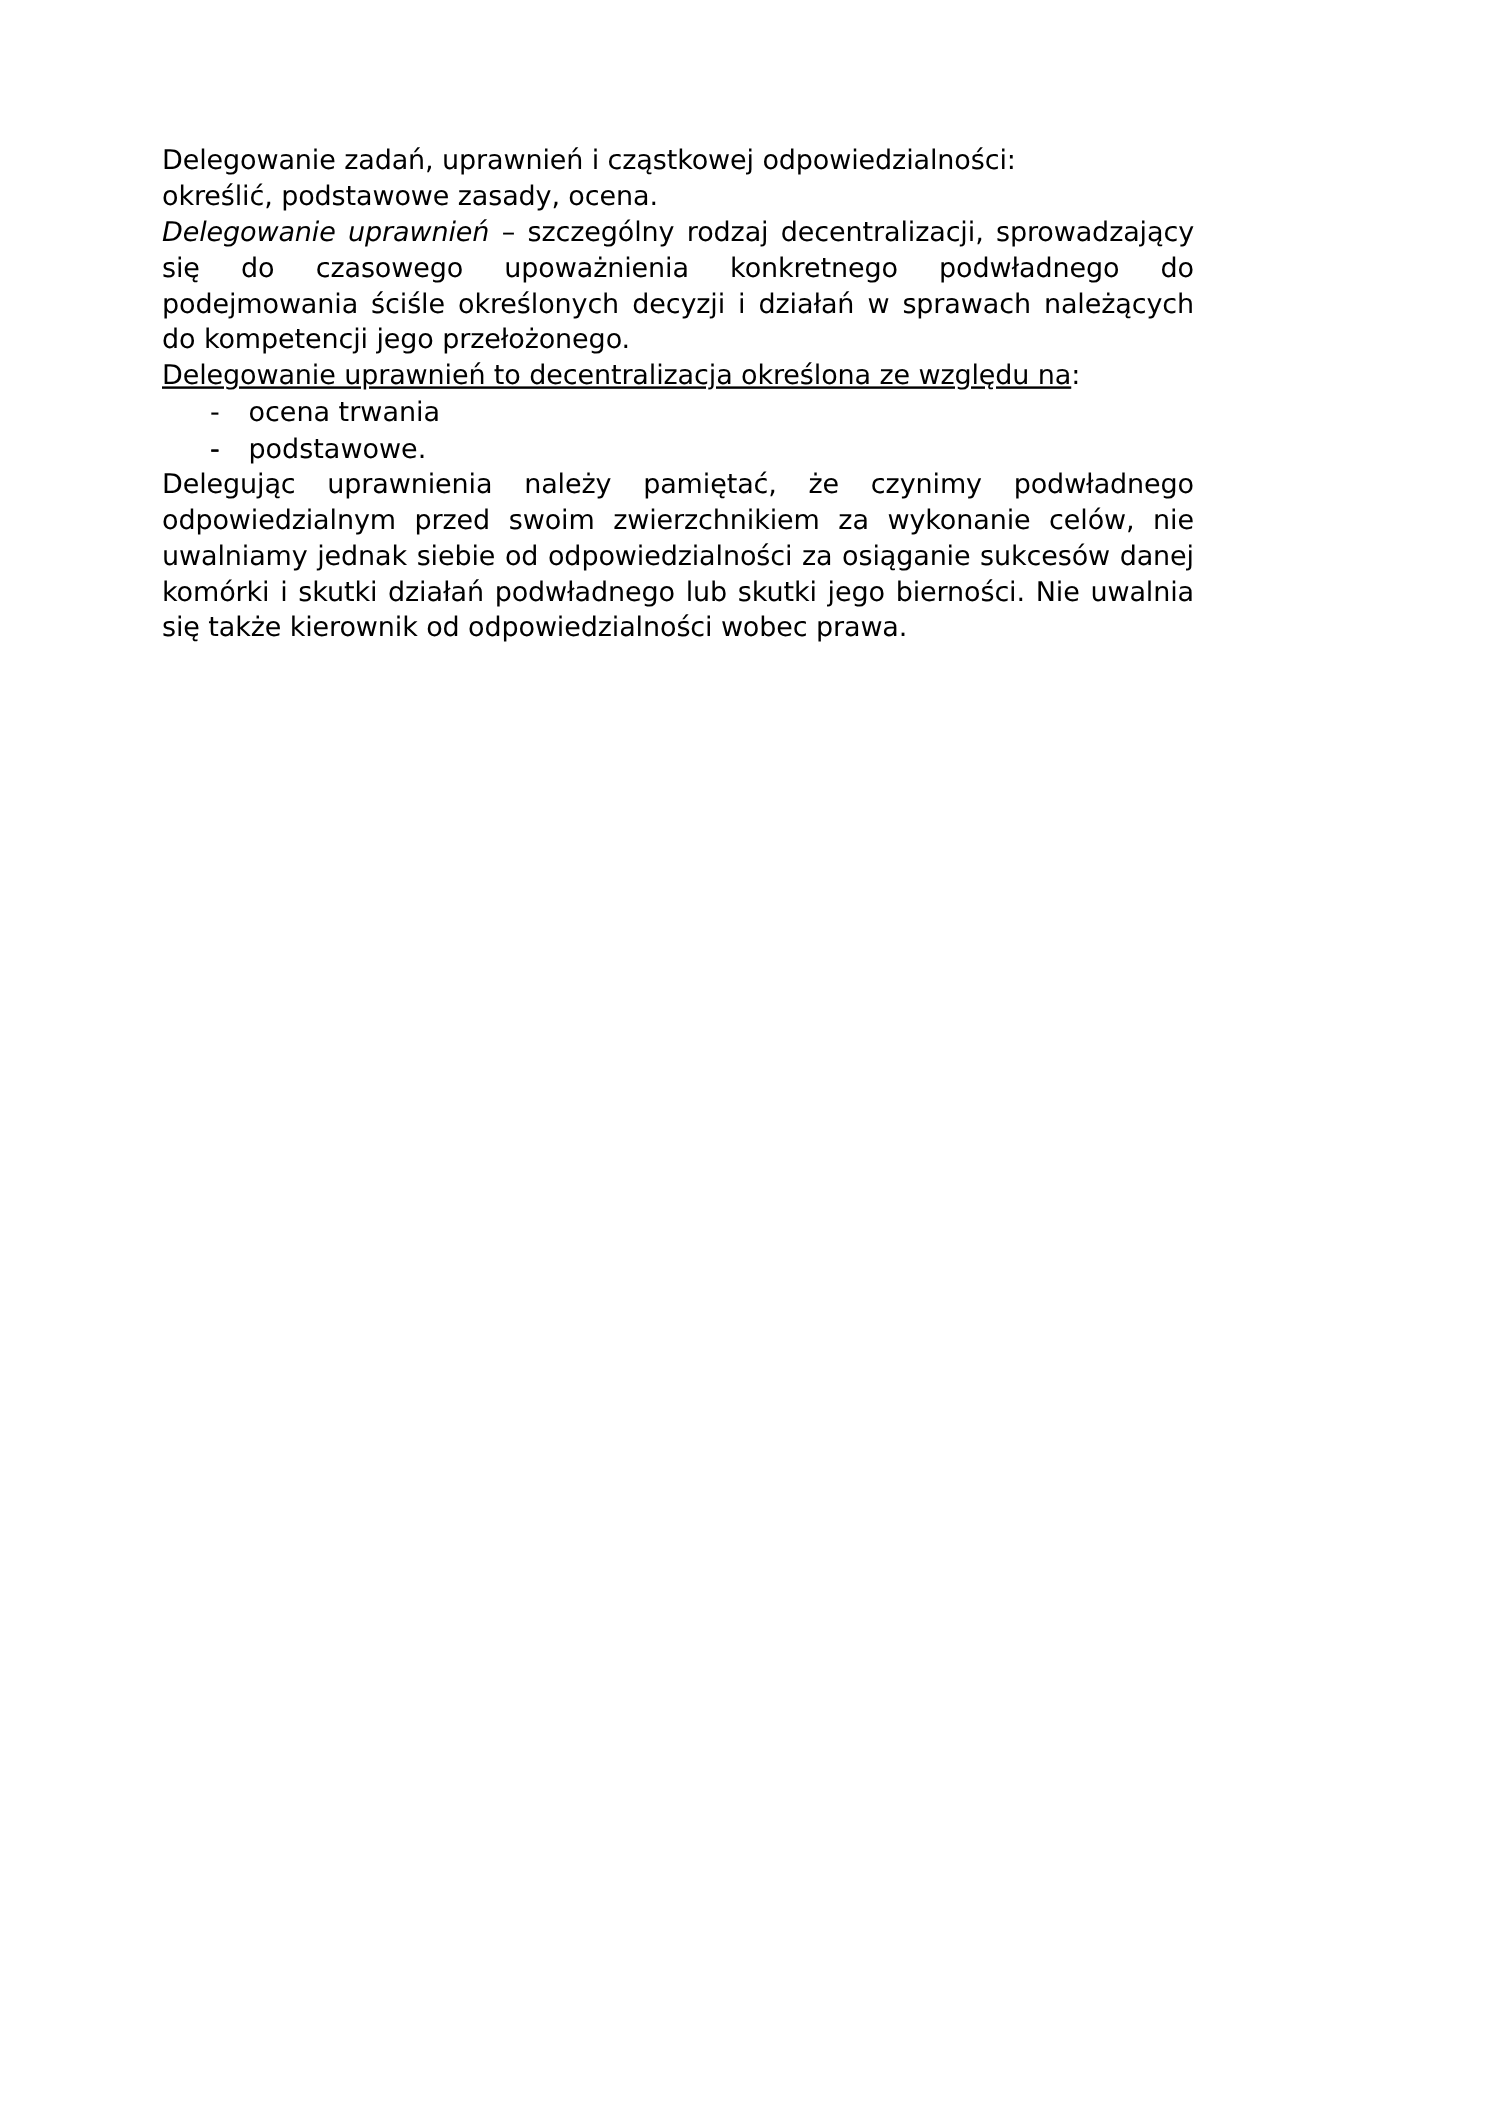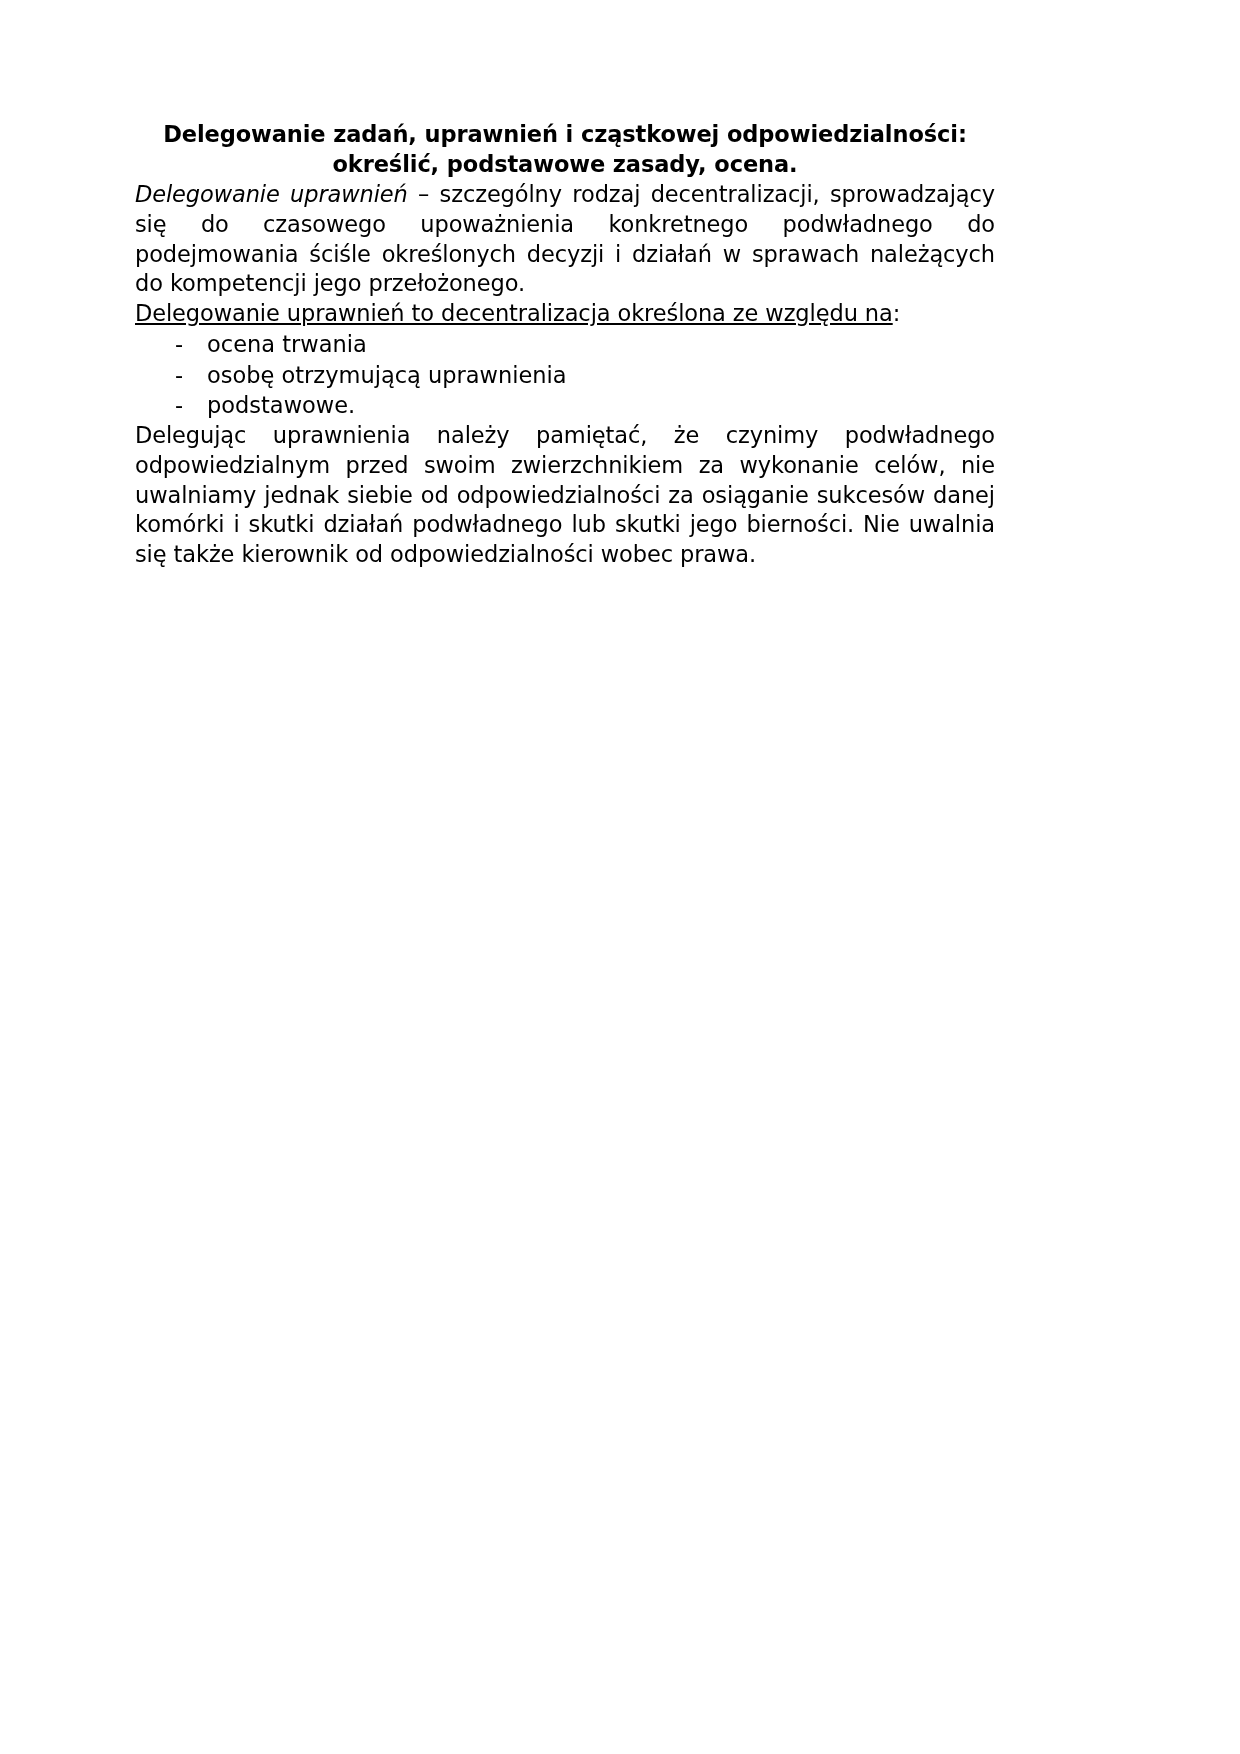--- a/index.html
+++ b/index.html
@@ -21,26 +21,25 @@
     background: #ffffff;
     box-sizing: border-box;
     padding: 120px 135px 0 135px;
   }
   .doc-body {
     width: 860px;
     font-size: 22.5px;
     line-height: 1.32;
   }
   .title {
-    font-weight: bold;
+    font-weight: normal;
     font-size: 22.5px;
     line-height: 1.32;
     margin: 0 0 1px 0;
     letter-spacing: -0.1px;
-    text-align: center;
   }
   .para {
     margin: 0;
     text-align: justify;
     text-justify: inter-word;
     letter-spacing: -0.1px;
   }
   .lead-italic {
     font-style: italic;
   }
@@ -73,21 +72,21 @@
       <span>Delegowanie zadań, uprawnień i cząstkowej odpowiedzialności:</span><br>
       <span>określić, podstawowe zasady, ocena.</span>
     </h1>
 
     <p class="para"><span class="lead-italic">Delegowanie uprawnień</span><span> – szczególny rodzaj decentralizacji, sprowadzający się do czasowego upoważnienia konkretnego podwładnego do podejmowania ściśle określonych decyzji i działań w sprawach należących do kompetencji jego przełożonego.</span></p>
 
     <p class="para"><span class="underline-italic">Delegowanie uprawnień to decentralizacja określona ze względu na</span><span>:</span></p>
 
     <ul class="list">
       <li><span class="dash">-</span><span>ocena trwania</span></li>
-      <li><span class="dash">-</span><span>osobę otrzymującą uprawnienia</span></li>
+      <li><span class="dash">-</span></li>
       <li><span class="dash">-</span><span>podstawowe.</span></li>
     </ul>
 
 
     <p class="para">Delegując uprawnienia należy pamiętać, że czynimy podwładnego odpowiedzialnym przed swoim zwierzchnikiem za wykonanie celów, nie uwalniamy jednak siebie od odpowiedzialności za osiąganie sukcesów danej komórki i skutki działań podwładnego lub skutki jego bierności. Nie uwalnia się także kierownik od odpowiedzialności wobec prawa.</p>
 
   </div>
 </div>
 
 </body></html>

